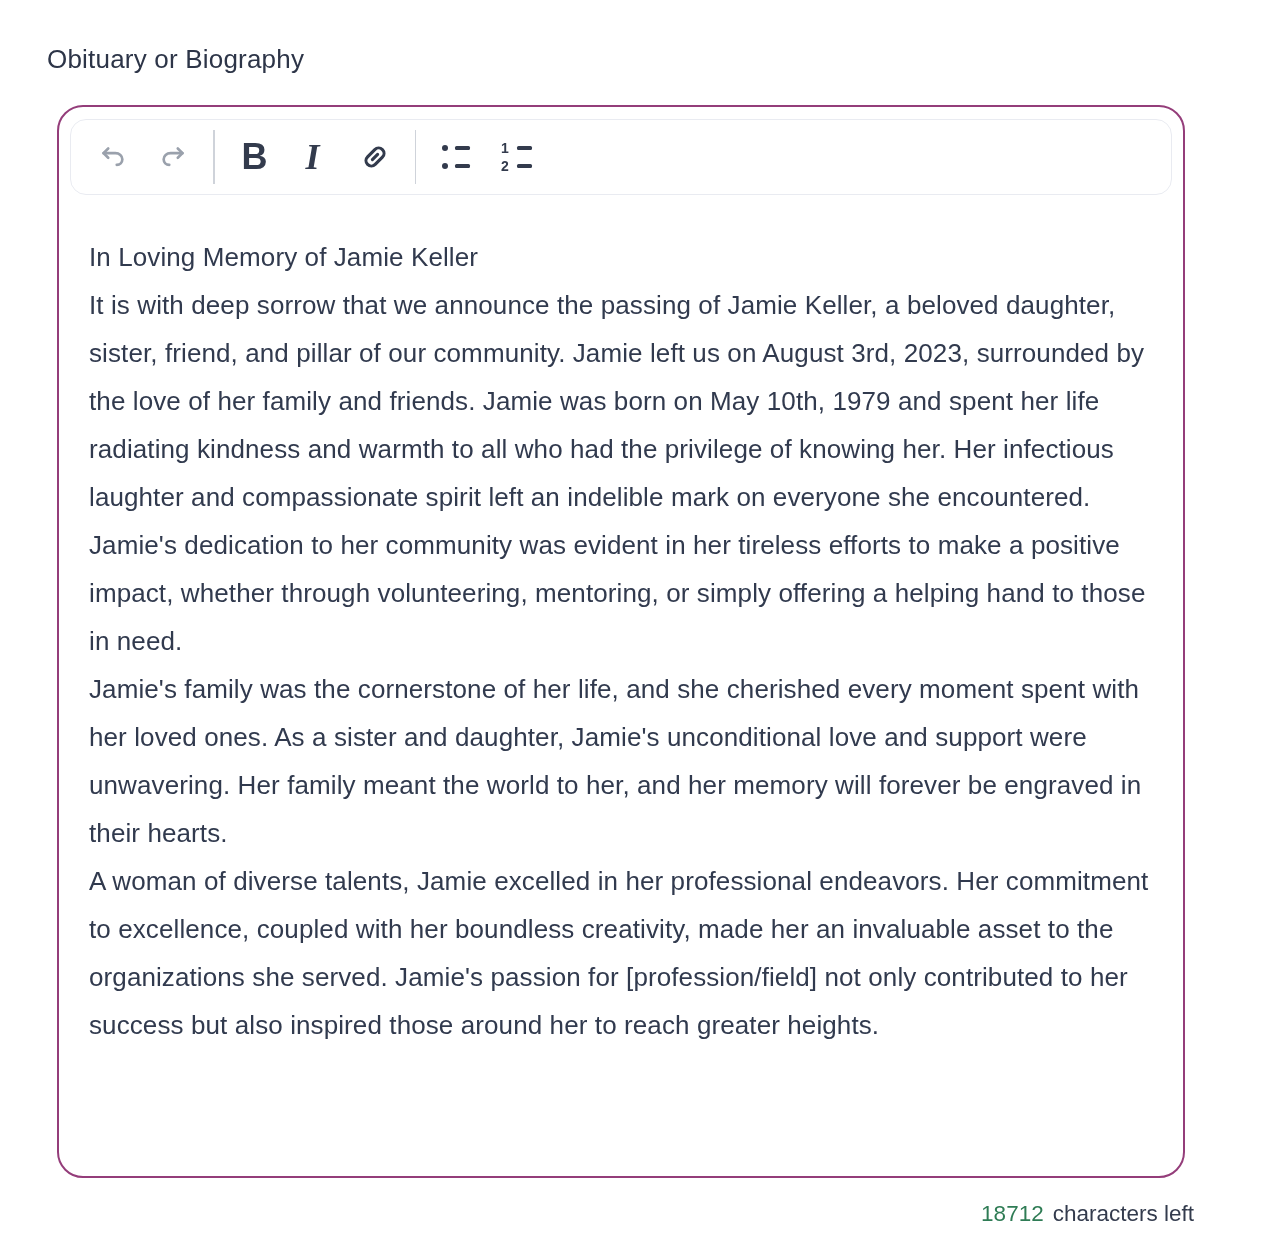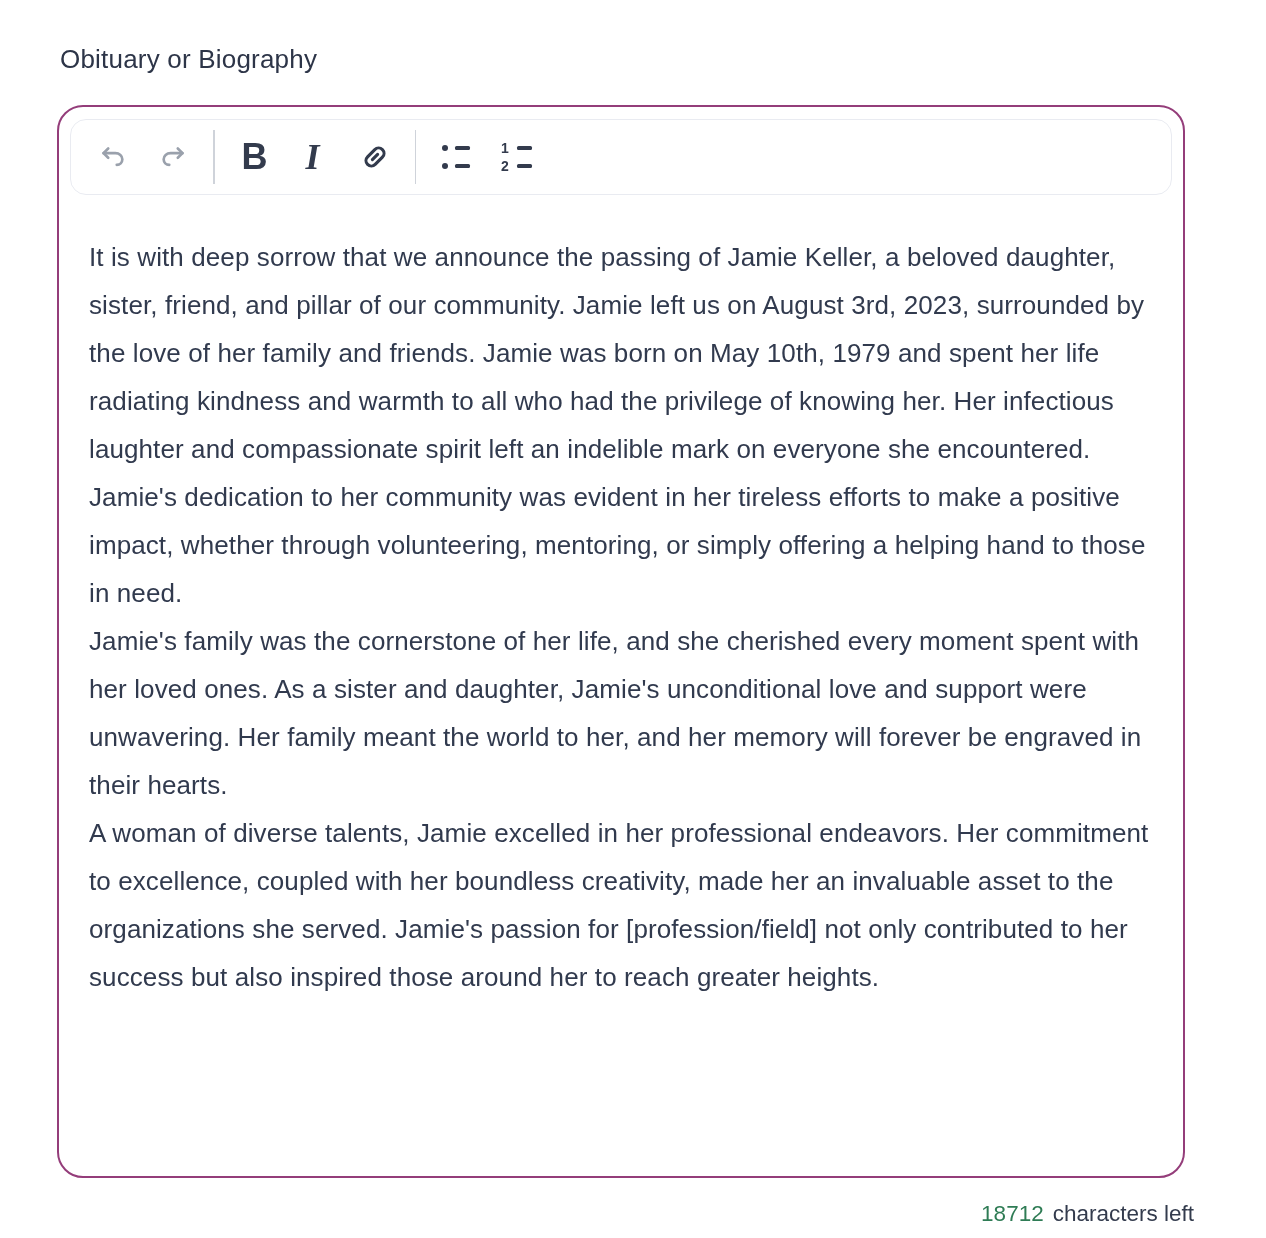--- a/index.html
+++ b/index.html
@@ -2,21 +2,21 @@
 <html><head>
 <meta charset="utf-8">
 <style>
   html, body { margin:0; padding:0; background:#ffffff; }
   body {
     width:1266px; height:1238px; position:relative;
     font-family:"Liberation Sans", sans-serif;
     -webkit-font-smoothing:antialiased;
   }
   .field-label {
-    position:absolute; left:60px; top:44px;
+    position:absolute; left:47px; top:44px;
     font-size:26px; color:#2d3548; letter-spacing:0.2px;
   }
   .editor-box {
     position:absolute; left:57px; top:105px;
     width:1128px; height:1073px; box-sizing:border-box;
     border:2px solid #943d7a; border-radius:26px; background:#ffffff;
     overflow:hidden;
   }
   .toolbar {
     margin:12px 11px 0 11px; height:76px; box-sizing:border-box;
@@ -130,20 +130,21 @@
         <span class="list-row">
           <span class="list-num">2</span>
             <span class="list-bar"></span>
         </span>
       </span>
     </button>
 
   </div>
 
   <div class="editor-content">
+    <p>In Loving Memory of Jamie Keller</p>
     <p>It is with deep sorrow that we announce the passing of Jamie Keller, a beloved daughter, sister, friend, and pillar of our community. Jamie left us on August 3rd, 2023, surrounded by the love of her family and friends. Jamie was born on May 10th, 1979 and spent her life radiating kindness and warmth to all who had the privilege of knowing her. Her infectious laughter and compassionate spirit left an indelible mark on everyone she encountered. Jamie's dedication to her community was evident in her tireless efforts to make a positive impact, whether through volunteering, mentoring, or simply offering a helping hand to those in need.</p>
     <p>Jamie's family was the cornerstone of her life, and she cherished every moment spent with her loved ones. As a sister and daughter, Jamie's unconditional love and support were unwavering. Her family meant the world to her, and her memory will forever be engraved in their hearts.</p>
     <p>A woman of diverse talents, Jamie excelled in her professional endeavors. Her commitment to excellence, coupled with her boundless creativity, made her an invaluable asset to the organizations she served. Jamie's passion for [profession/field] not only contributed to her success but also inspired those around her to reach greater heights.</p>
   </div>
 
 </div>
 
 <div class="char-counter">
   <span class="count">18712</span><span>characters left</span>
 </div>

